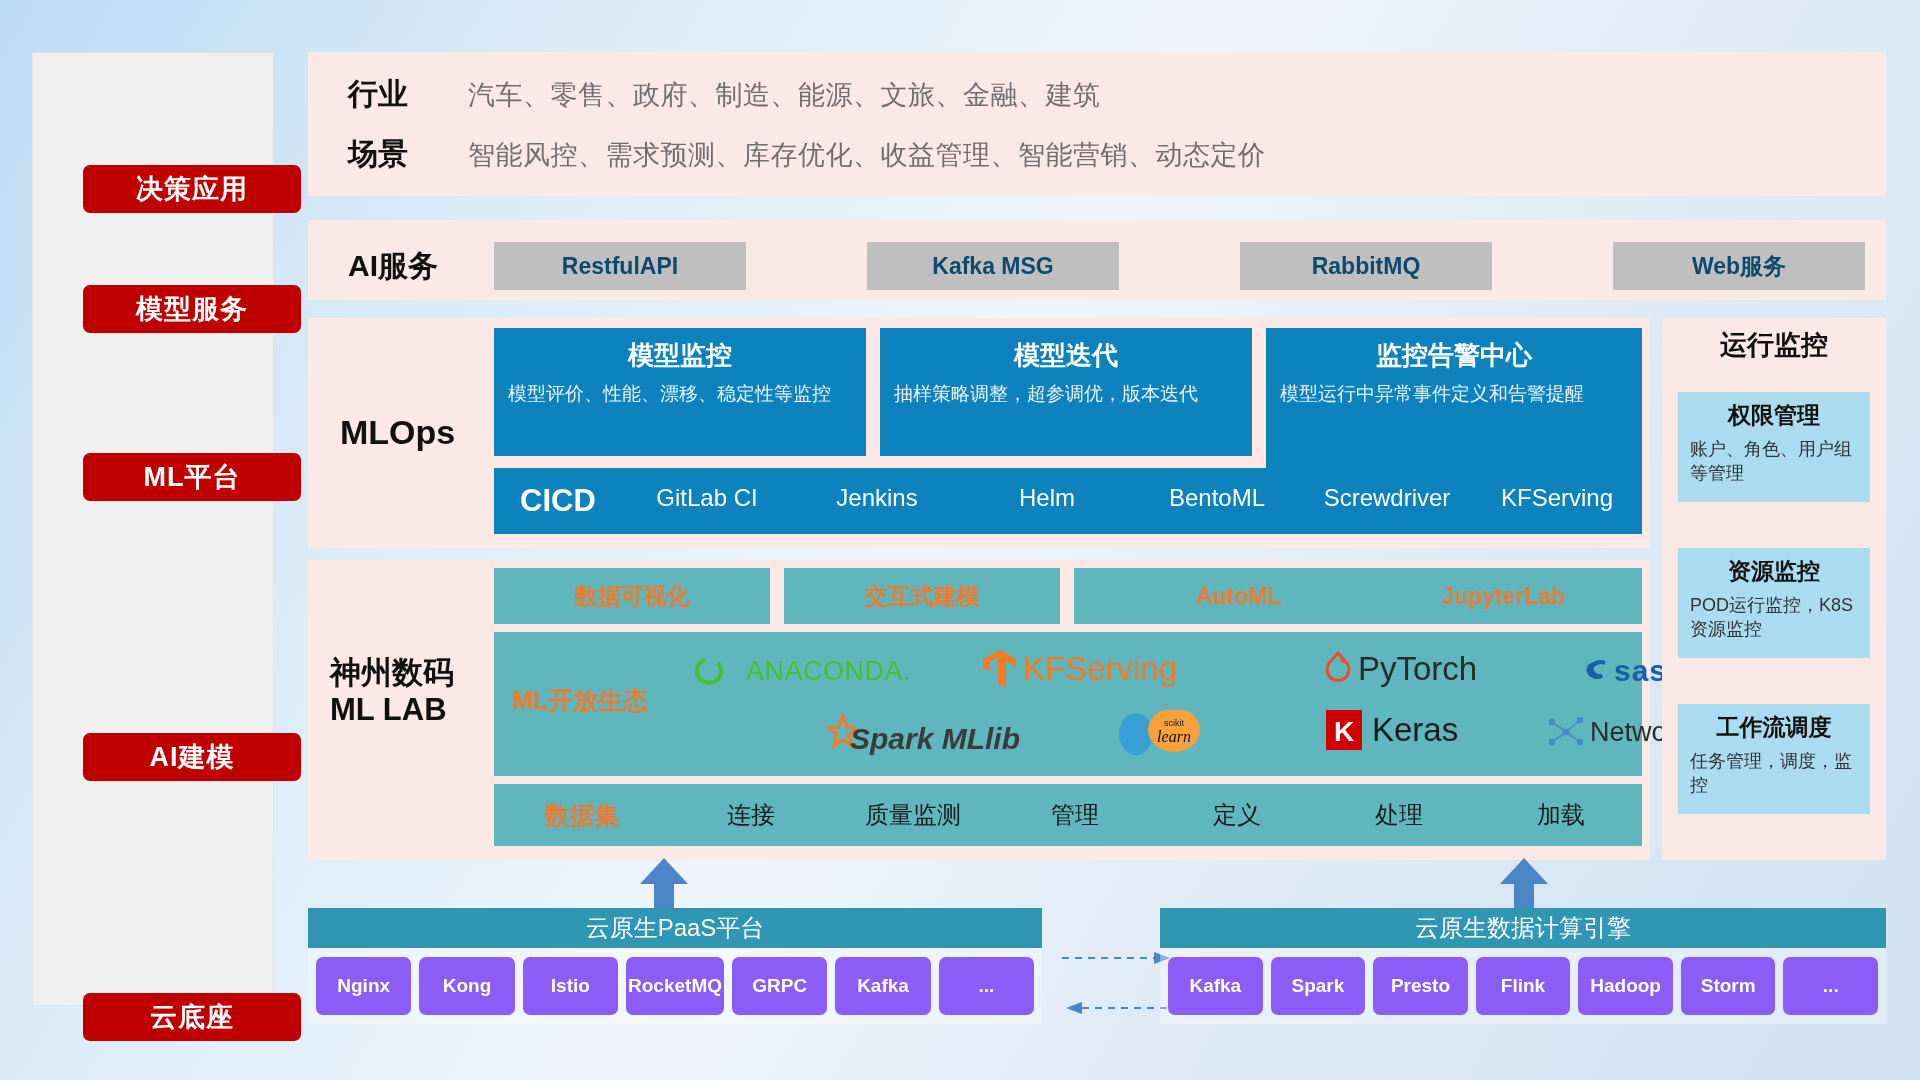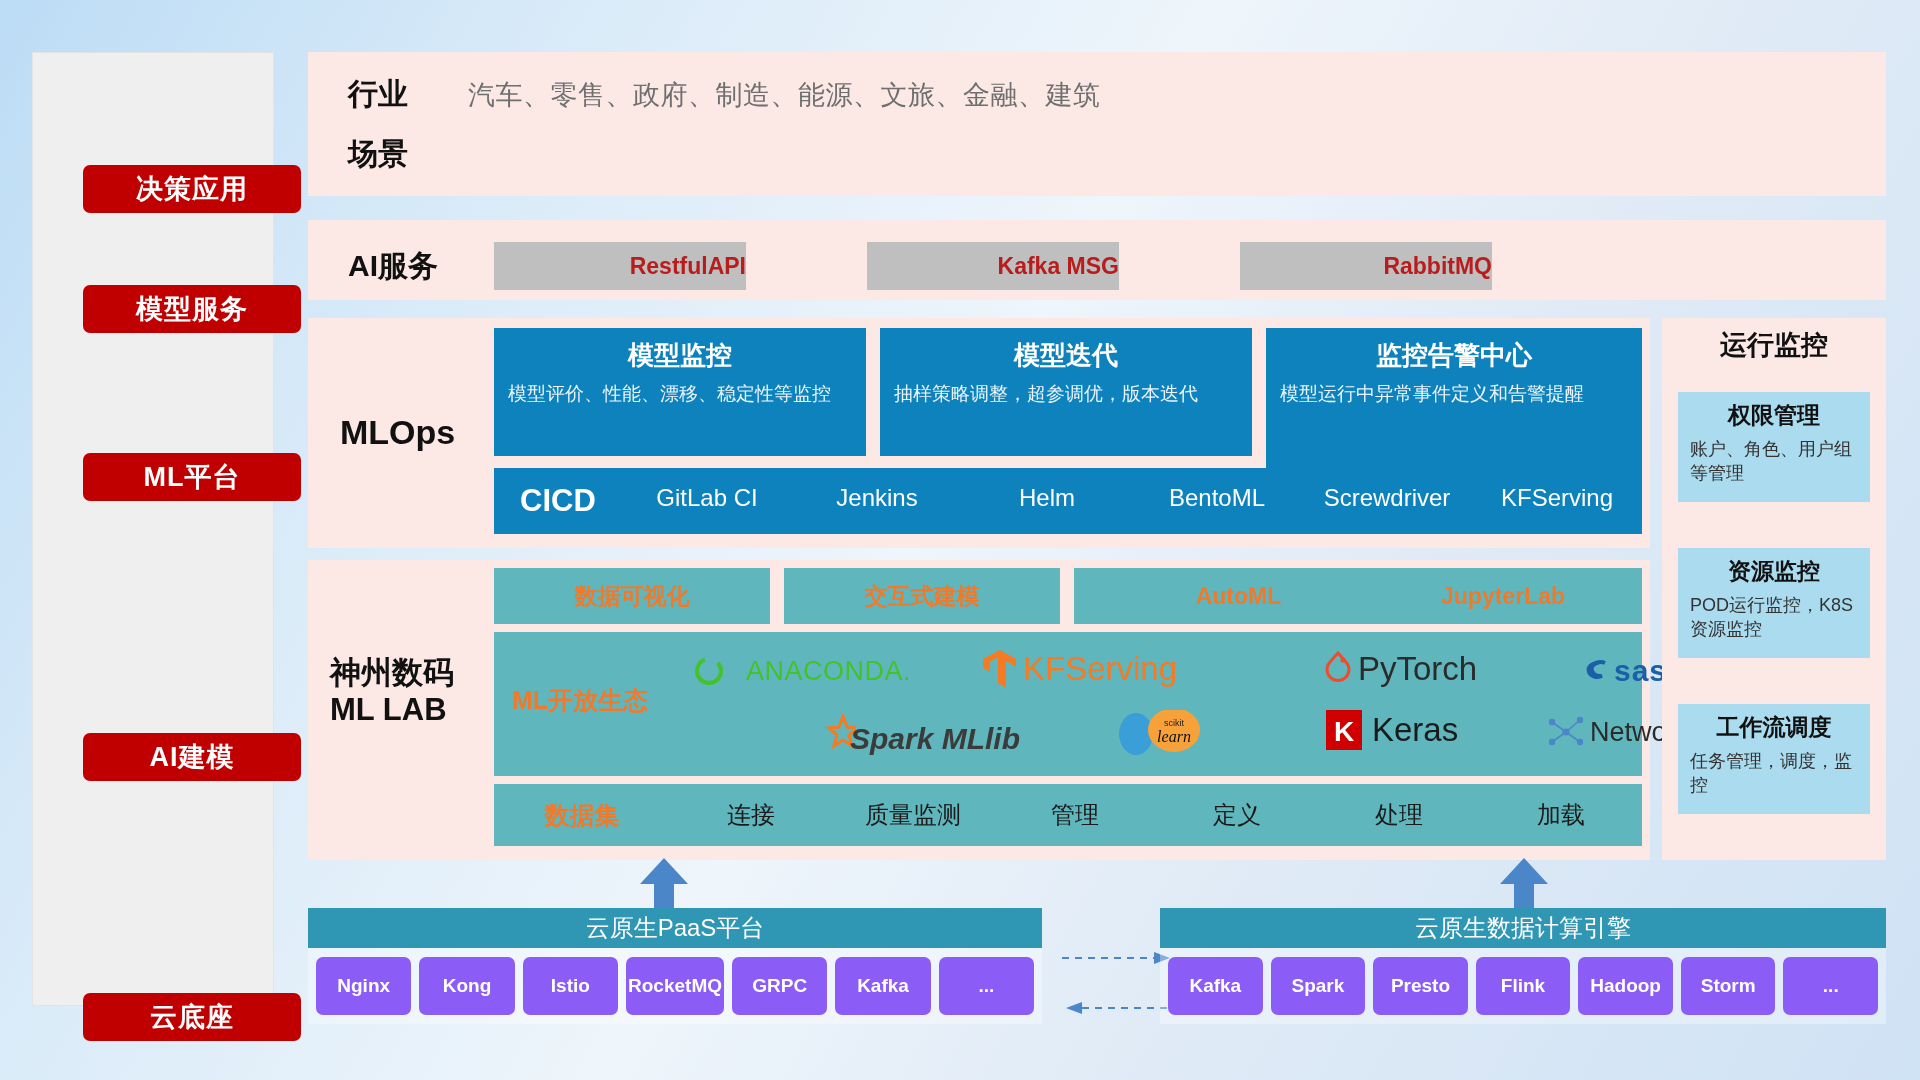--- a/index.html
+++ b/index.html
@@ -36,22 +36,22 @@
     position:absolute;font-weight:bold;color:#111;
     font-size:30px;white-space:pre-line;line-height:1.18;
   }
   .app-rows{position:absolute;left:348px;top:52px;width:1540px;height:144px;}
   .app-line{position:absolute;display:flex;align-items:center;}
   .app-key{font-size:30px;font-weight:bold;color:#111;width:120px;}
   .app-val{font-size:27px;color:#6f6f6f;letter-spacing:.5px;}
 
   .svc-chip{
     position:absolute;top:242px;height:48px;background:#bfbfbf;
-    display:flex;align-items:center;justify-content:flex-end;
-    color:#b91c1c;font-size:23px;font-weight:bold;
+    display:flex;align-items:center;justify-content:center;
+    color:#0c4a6e;font-size:23px;font-weight:bold;
   }
 
   .mlops-card{
     position:absolute;background:#0d82bd;color:#fff;padding:10px 14px;box-sizing:border-box;
   }
   .mlops-card .t{font-size:26px;font-weight:bold;text-align:center;margin-bottom:8px;}
   .mlops-card .d{font-size:19px;line-height:1.32;color:#eaf4fa;}
 
   .cicd-bar{
     position:absolute;left:494px;top:468px;width:1148px;height:66px;background:#0d82bd;
@@ -116,33 +116,37 @@
   </div>
 
   <div class="band band-app"></div>
   <div class="app-rows">
     <div class="app-line" style="top:22px;left:0;">
       <div class="app-key">行业</div>
       <div class="app-val">汽车、零售、政府、制造、能源、文旅、金融、建筑</div>
     </div>
     <div class="app-line" style="top:82px;left:0;">
       <div class="app-key">场景</div>
+      <div class="app-val">智能风控、需求预测、库存优化、收益管理、智能营销、动态定价</div>
     </div>
   </div>
 
   <div class="band band-svc"></div>
   <div class="row-label" style="left:348px;top:248px;">AI服务</div>
   <div class="svc-chip" style="left:494px;width:252px;">
       <span>RestfulAPI</span>
     </div>
   <div class="svc-chip" style="left:867px;width:252px;">
       <span>Kafka MSG</span>
     </div>
   <div class="svc-chip" style="left:1240px;width:252px;">
       <span>RabbitMQ</span>
+    </div>
+  <div class="svc-chip" style="left:1613px;width:252px;">
+      <span>Web服务</span>
     </div>
 
   <div class="band band-mlops"></div>
   <div class="row-label" style="left:340px;top:412px;font-size:34px;">MLOps</div>
 
   <div class="mlops-card" style="left:494px;top:328px;width:372px;height:128px;">
     <div class="t">模型监控</div>
     <div class="d">模型评价、性能、漂移、稳定性等监控</div>
   </div>
   <div class="mlops-card" style="left:880px;top:328px;width:372px;height:128px;">

